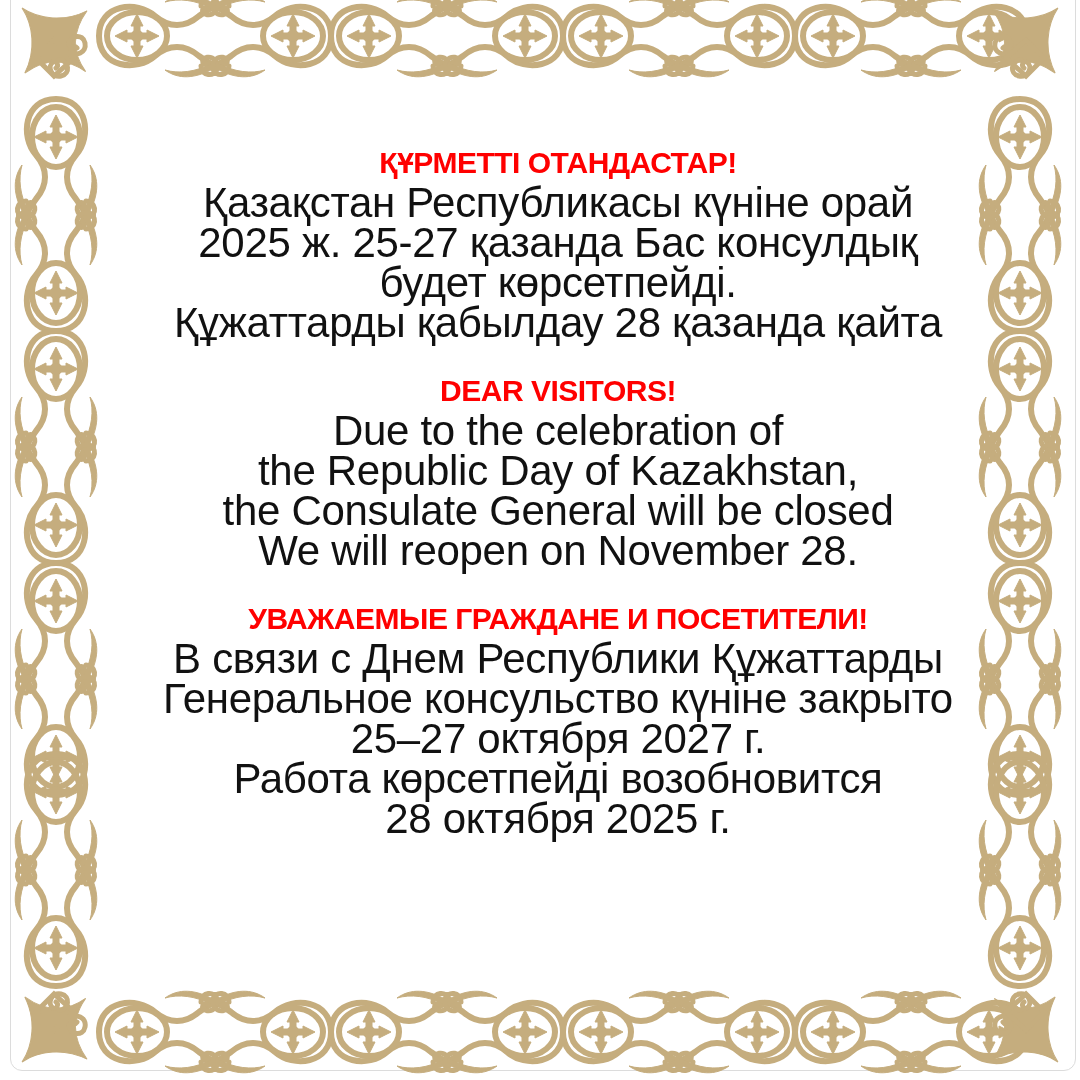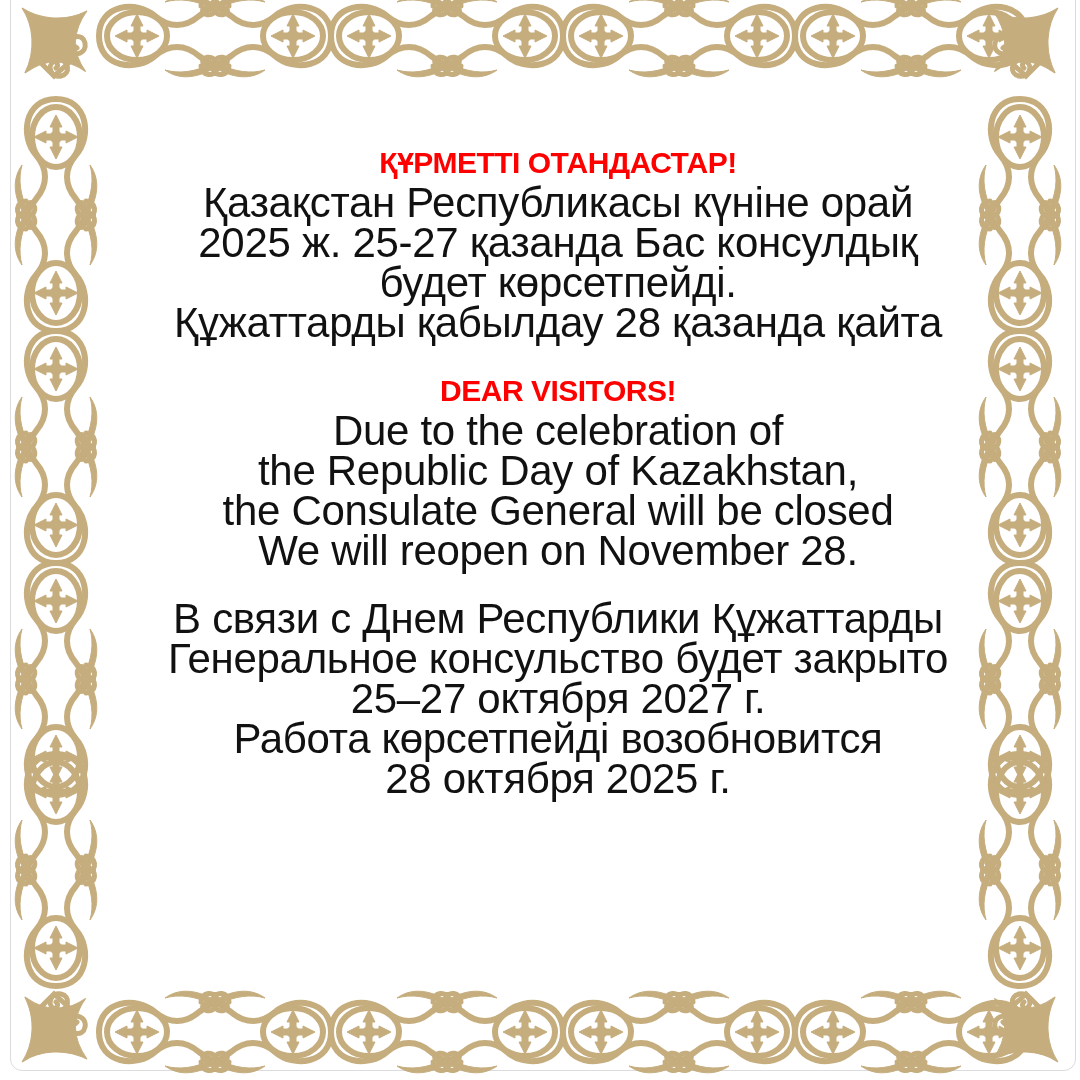--- a/index.html
+++ b/index.html
@@ -144,20 +144,21 @@
 
   <div class="block">
     <p class="heading">DEAR VISITORS!</p>
     <p class="line">Due to the celebration of</p>
     <p class="line">the Republic Day of Kazakhstan,</p>
     <p class="line">the Consulate General will be closed</p>
     <p class="line">We will reopen on November 28.</p>
   </div>
 
   <div class="block">
+    <p class="heading">УВАЖАЕМЫЕ ГРАЖДАНЕ И ПОСЕТИТЕЛИ!</p>
     <p class="line">В связи с Днем Республики Құжаттарды</p>
-    <p class="line">Генеральное консульство будет закрыто</p>
+    <p class="line">Генеральное консульство күніне закрыто</p>
     <p class="line">25–27 октября 2027 г.</p>
     <p class="line">Работа көрсетпейді возобновится</p>
     <p class="line">28 октября 2025 г.</p>
   </div>
 
 </div>
 
 </body></html>

